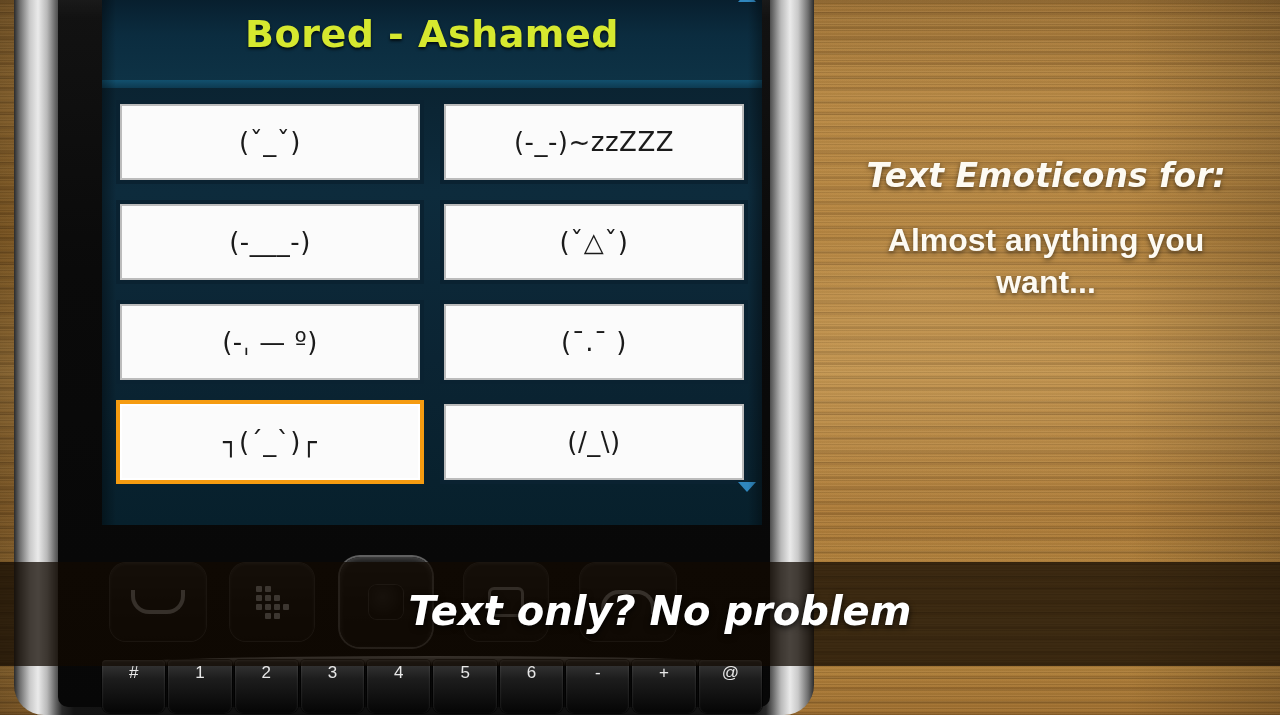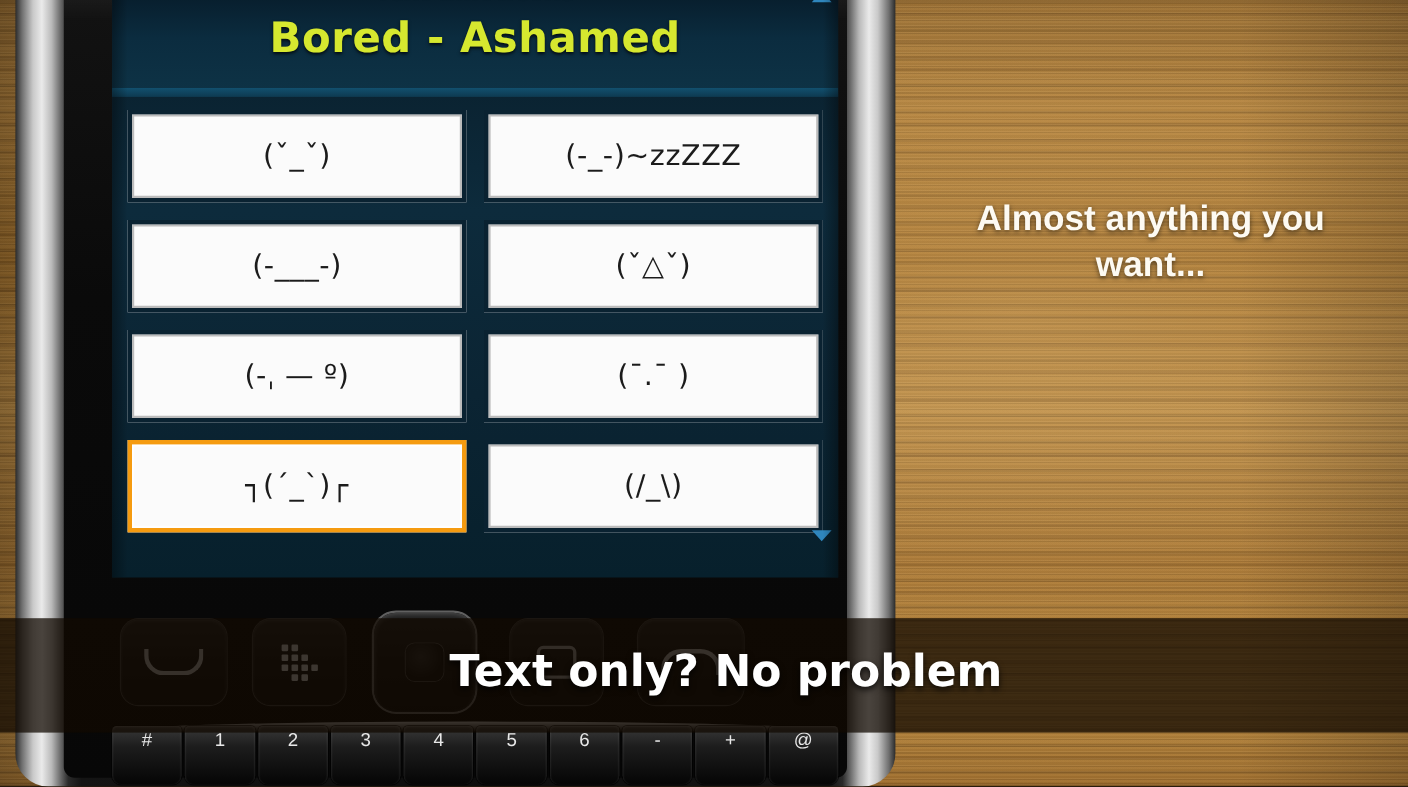--- a/index.html
+++ b/index.html
@@ -195,21 +195,21 @@
     text-shadow:0 2px 5px rgba(0,0,0,0.55);
   }
 
   
   .caption-band{
     position:absolute;left:0;top:562px;width:1280px;height:104px;
     background:rgba(18,9,2,0.74);
   }
   .caption-text{
     position:absolute;left:0;top:588px;width:1280px;text-align:center;
-    color:#ffffff;font-size:40px;font-weight:bold;
+    color:#ffffff;font-size:40px;font-weight:bold;font-style:italic;
     font-family:"DejaVu Sans", sans-serif;
     text-shadow:0 2px 6px rgba(0,0,0,0.8);
     padding-left:40px;box-sizing:border-box;
   }
 </style>
 </head>
 <body>
 
 <div id="stage">
 
@@ -323,19 +323,20 @@
       <div class="key">4</div>
       <div class="key">5</div>
       <div class="key">6</div>
       <div class="key">-</div>
       <div class="key">+</div>
       <div class="key">@</div>
     </div>
   </div>
 
   <div class="copy">
+    <div class="copy-line1">Text Emoticons for:</div>
     <div class="copy-line2">Almost anything you want...</div>
   </div>
 
   <div class="caption-band"></div>
   <div class="caption-text">Text only? No problem</div>
 
 </div>
 
 </body></html>

